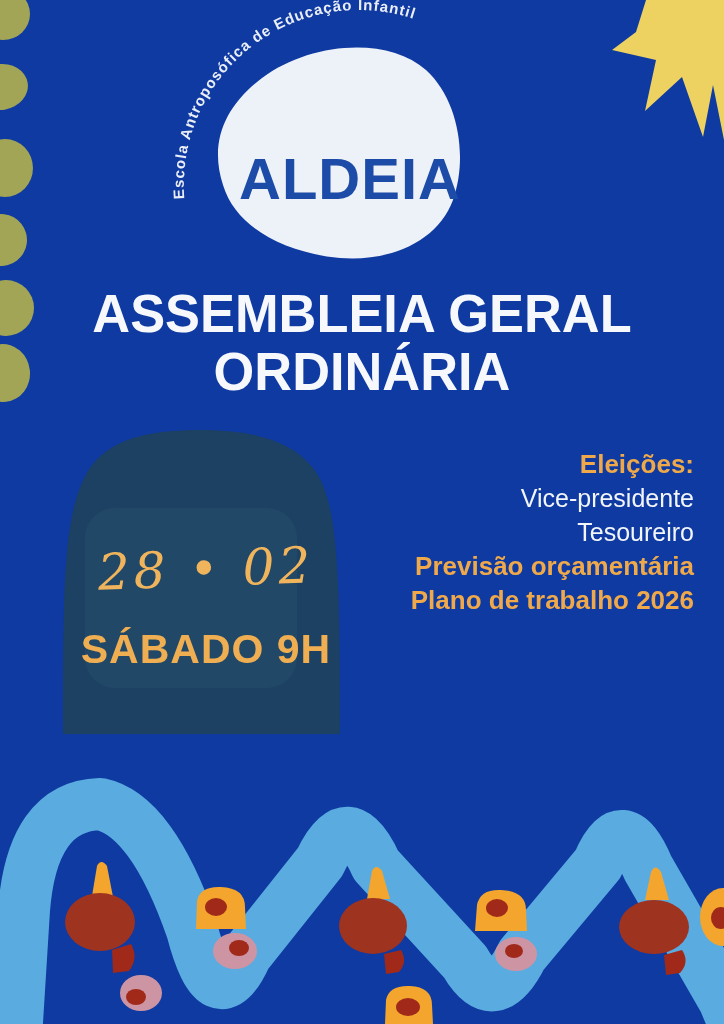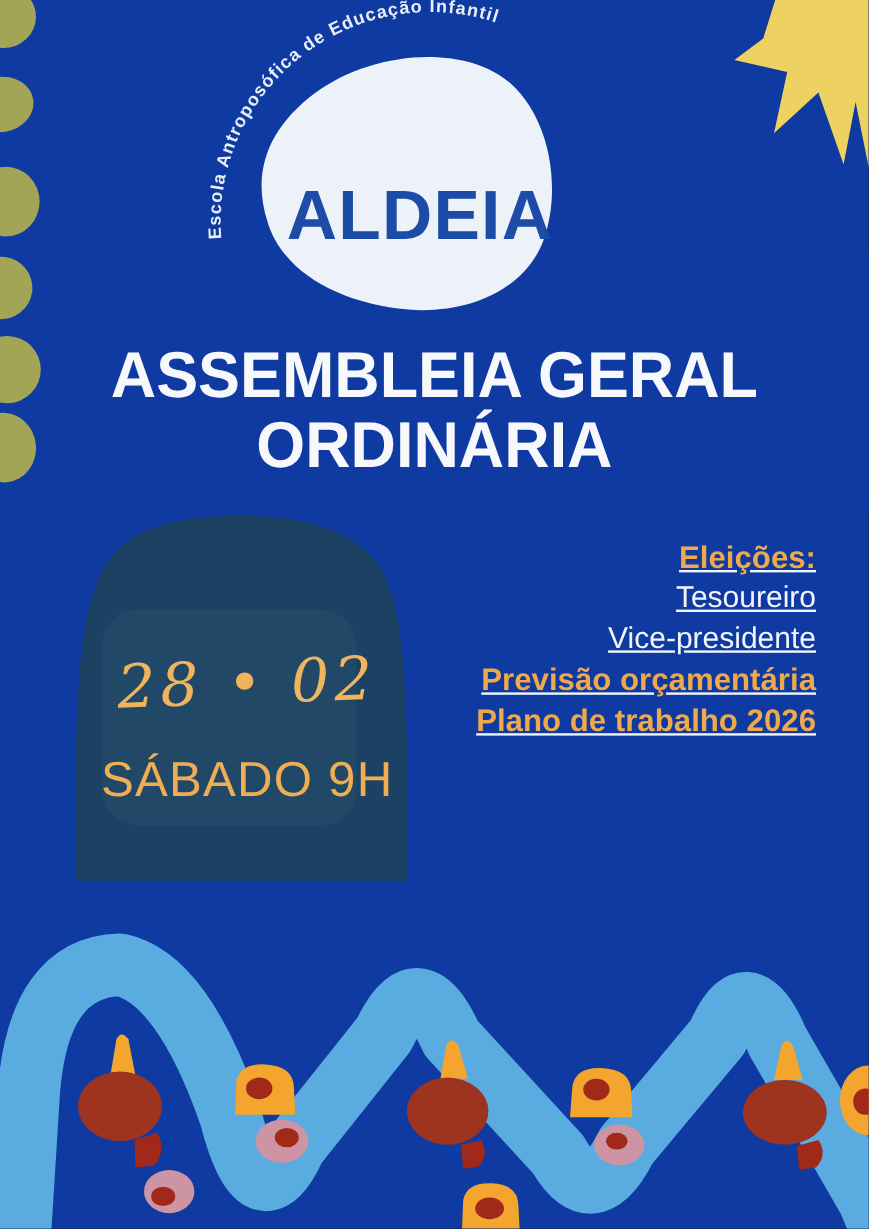--- a/index.html
+++ b/index.html
@@ -23,25 +23,25 @@
     text-align:center;
   }
   .date-line{
     position:absolute;left:0;top:540px;width:288px;
     font-family:"DejaVu Serif",serif;font-style:italic;
     font-size:50px;color:#f0b55c;letter-spacing:4px;
     transform:rotate(-2deg);
   }
   .day-line{
     position:absolute;left:0;top:626px;width:288px;
-    font-weight:normal;font-size:41px;color:#efae52;letter-spacing:1px;
+    font-weight:bold;font-size:41px;color:#efae52;letter-spacing:1px;
   }
   .agenda{
-    position:absolute;right:44px;top:447px;width:360px;
-    text-align:right;color:#f2f5fa;font-size:25px;line-height:34px;text-decoration:underline;
+    position:absolute;right:30px;top:447px;width:360px;
+    text-align:right;color:#f2f5fa;font-size:25px;line-height:34px;
   }
   .agenda .hl{color:#efa94a;font-weight:bold;font-size:26px;}
   .agenda .gap1{}
   .agenda .gap2{}
   .svg-tagline{
     font-family:"Liberation Sans",sans-serif;
     font-weight:bold;font-size:15px;letter-spacing:1px;fill:#eaeef7;
   }
   .svg-logo{
     font-family:"Liberation Sans",sans-serif;
@@ -147,19 +147,19 @@
     <div>ORDINÁRIA</div>
   </div>
 
   <div class="date-block">
     <div class="date-line">28 • 02</div>
     <div class="day-line">SÁBADO 9H</div>
   </div>
 
   <div class="agenda">
     <div class="hl">Eleições:</div>
+    <div>Vice-presidente</div>
     <div>Tesoureiro</div>
-    <div>Vice-presidente</div>
     <div class="hl gap1">Previsão orçamentária</div>
     <div class="hl gap2">Plano de trabalho 2026</div>
   </div>
 
 </div>
 
 </body></html>

